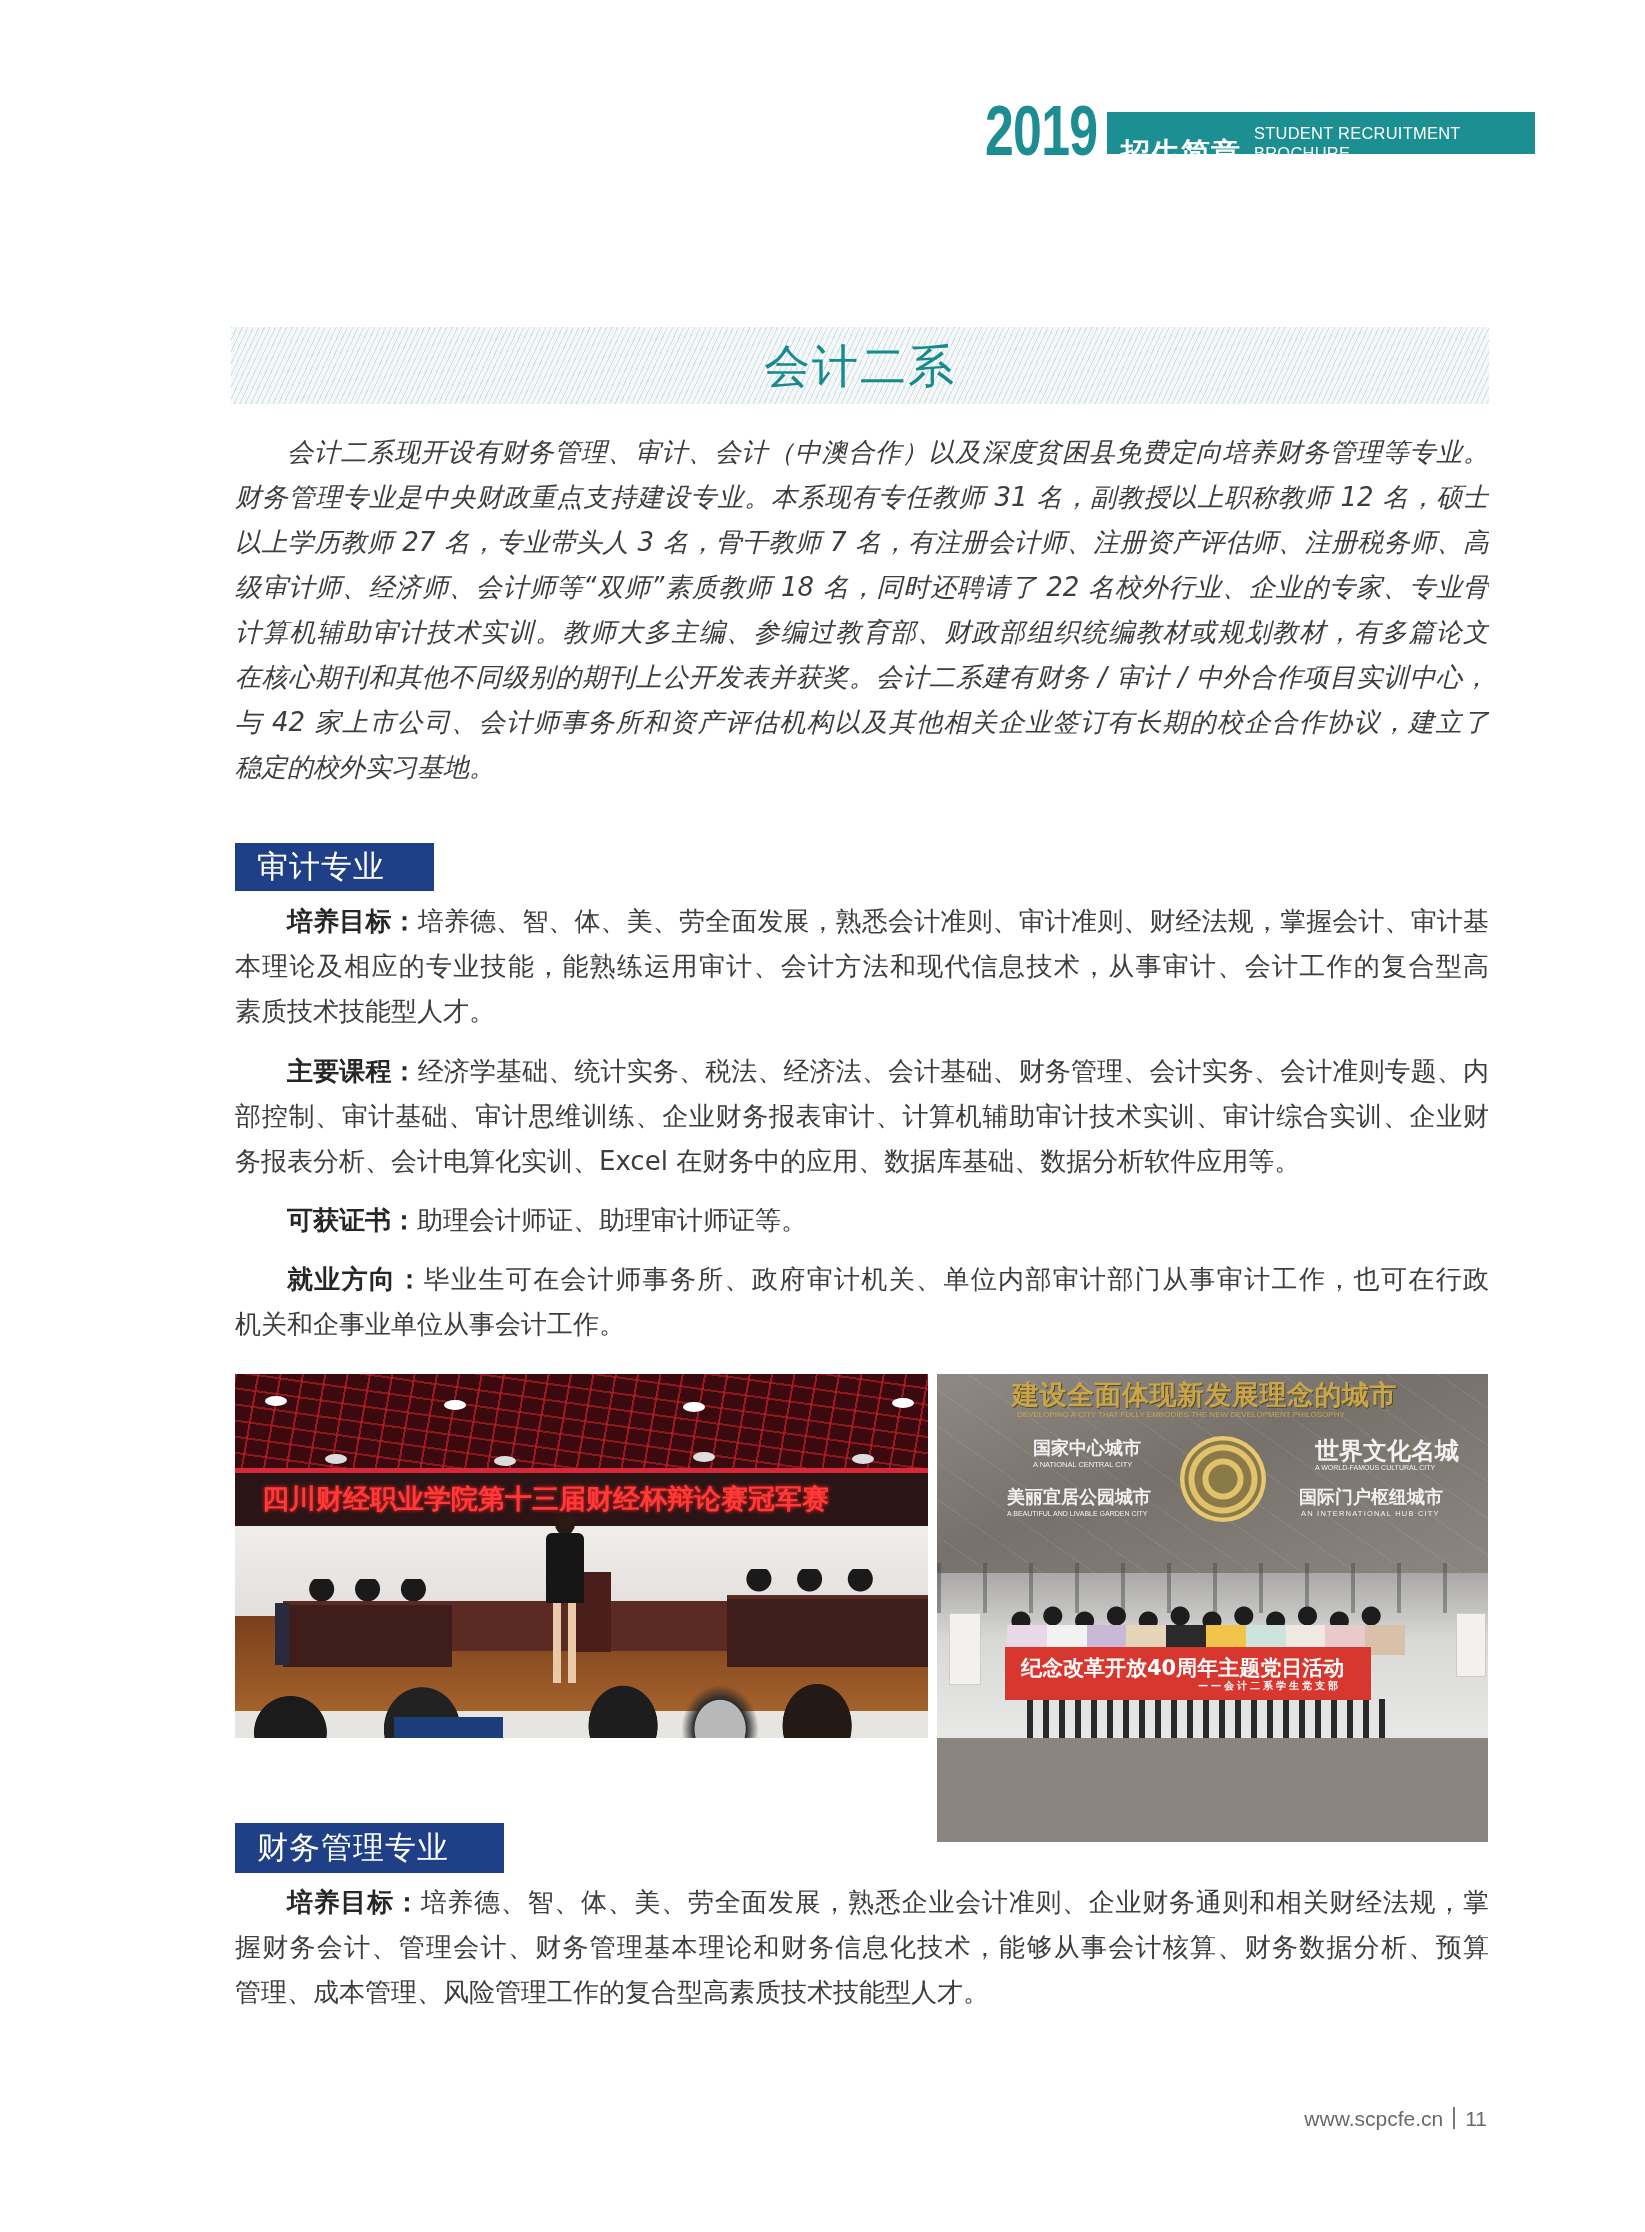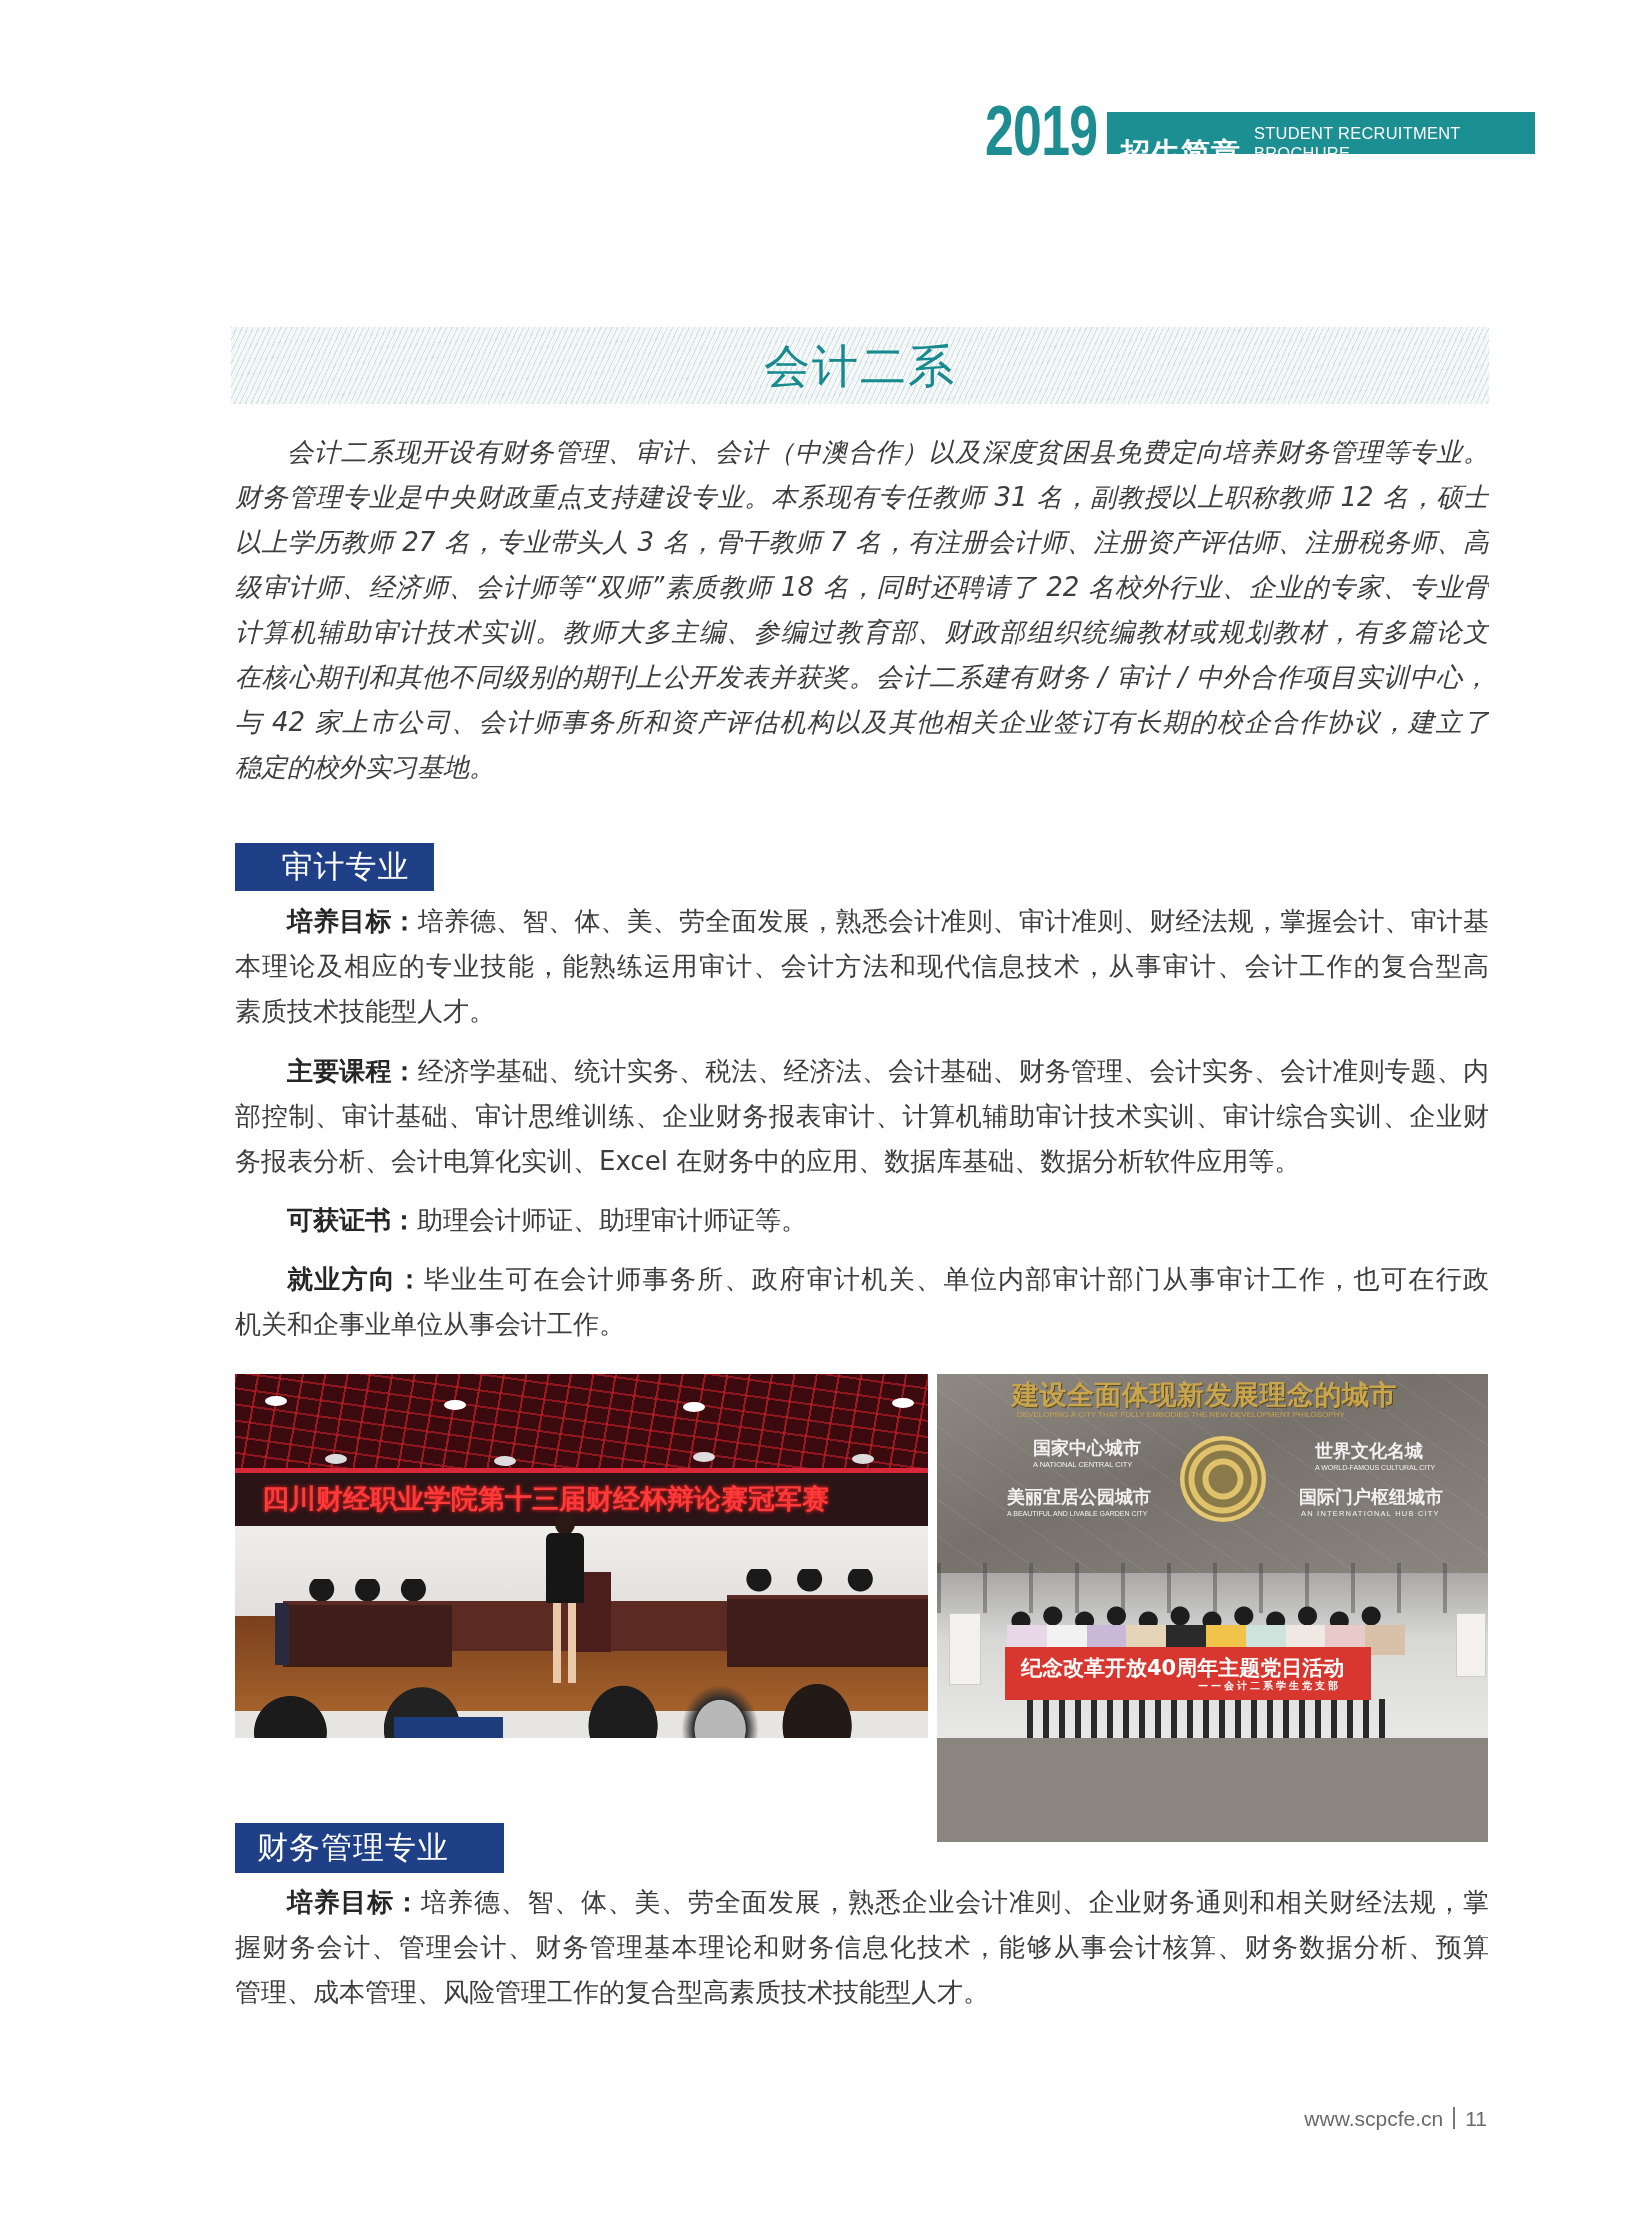--- a/index.html
+++ b/index.html
@@ -60,21 +60,21 @@
   <div class="line indent">会计二系现开设有财务管理、审计、会计（中澳合作）以及深度贫困县免费定向培养财务管理等专业。</div>
   <div class="line">财务管理专业是中央财政重点支持建设专业。本系现有专任教师 31 名，副教授以上职称教师 12 名，硕士</div>
   <div class="line">以上学历教师 27 名，专业带头人 3 名，骨干教师 7 名，有注册会计师、注册资产评估师、注册税务师、高</div>
   <div class="line">级审计师、经济师、会计师等“双师”素质教师 18 名，同时还聘请了 22 名校外行业、企业的专家、专业骨</div>
   <div class="line">计算机辅助审计技术实训。教师大多主编、参编过教育部、财政部组织统编教材或规划教材，有多篇论文</div>
   <div class="line">在核心期刊和其他不同级别的期刊上公开发表并获奖。会计二系建有财务 / 审计 / 中外合作项目实训中心，</div>
   <div class="line">与 42 家上市公司、会计师事务所和资产评估机构以及其他相关企业签订有长期的校企合作协议，建立了</div>
   <div class="line last">稳定的校外实习基地。</div>
 </div>
 
-<div class="abs sec-head" style="top:843px; width:199px; height:48px;justify-content:center;">
+<div class="abs sec-head" style="top:843px; width:199px; height:48px;">
   <span>审计专业</span>
 </div>
 
 <div class="abs block" style="top:899px;">
   <div class="line indent"><span class="lbl">培养目标：</span><span>培养德、智、体、美、劳全面发展，熟悉会计准则、审计准则、财经法规，掌握会计、审计基</span></div>
   <div class="line">本理论及相应的专业技能，能熟练运用审计、会计方法和现代信息技术，从事审计、会计工作的复合型高</div>
   <div class="line last">素质技术技能型人才。</div>
 </div>
 
 <div class="abs block" style="top:1049px;">
@@ -129,21 +129,21 @@
   <div class="p-el" style="left:0;top:0;width:551px;height:199px;background-image:repeating-linear-gradient(35deg, rgba(255,255,255,0.08) 0 1px, transparent 1px 30px);"></div>
   <div class="p-el" style="left:0;top:199px;width:551px;height:165px;background:linear-gradient(#a9a8a6,#d8d8d6 40%,#e8e8e6);"></div>
   <div class="p-el" style="left:0;top:189px;width:551px;height:50px;background:repeating-linear-gradient(90deg, rgba(70,70,70,0.45) 0 4px, transparent 4px 46px);"></div>
 
   <div class="p-el" style="left:75px;top:6px;font-size:27px;line-height:30px;font-weight:bold;color:#c9a54c;white-space:nowrap;letter-spacing:0.5px;text-shadow:1px 1px 0 #5a4a20;">建设全面体现新发展理念的城市</div>
   <div class="p-el" style="left:80px;top:36px;font-family:'Liberation Sans',sans-serif;font-size:8px;line-height:10px;color:#c9a54c;white-space:nowrap;">DEVELOPING A CITY THAT FULLY EMBODIES THE NEW DEVELOPMENT PHILOSOPHY</div>
 
   <div class="p-el" style="left:96px;top:63px;font-size:18px;line-height:22px;font-weight:bold;color:#f2f2f2;white-space:nowrap;">国家中心城市</div>
   <div class="p-el" style="left:96px;top:86px;font-family:'Liberation Sans',sans-serif;font-size:7.5px;line-height:9px;color:#f2f2f2;white-space:nowrap;">A NATIONAL CENTRAL CITY</div>
 
-  <div class="p-el" style="left:378px;top:66px;font-size:18px;line-height:22px;font-weight:bold;color:#f2f2f2;white-space:nowrap;">世界文化名城</div>
+  <div class="p-el" style="left:378px;top:66px;font-size:24px;line-height:22px;font-weight:bold;color:#f2f2f2;white-space:nowrap;">世界文化名城</div>
   <div class="p-el" style="left:378px;top:89px;font-family:'Liberation Sans',sans-serif;font-size:7px;line-height:9px;color:#f2f2f2;white-space:nowrap;">A WORLD-FAMOUS CULTURAL CITY</div>
 
   <div class="p-el" style="left:70px;top:112px;font-size:18px;line-height:22px;font-weight:bold;color:#f2f2f2;white-space:nowrap;">美丽宜居公园城市</div>
   <div class="p-el" style="left:70px;top:135px;font-family:'Liberation Sans',sans-serif;font-size:7px;line-height:9px;color:#f2f2f2;white-space:nowrap;">A BEAUTIFUL AND LIVABLE GARDEN CITY</div>
 
   <div class="p-el" style="left:362px;top:112px;font-size:18px;line-height:22px;font-weight:bold;color:#f2f2f2;white-space:nowrap;">国际门户枢纽城市</div>
   <div class="p-el" style="left:364px;top:135px;font-family:'Liberation Sans',sans-serif;font-size:7.5px;line-height:9px;color:#f2f2f2;white-space:nowrap;letter-spacing:1.2px;">AN INTERNATIONAL HUB CITY</div>
 
   <div class="p-el" style="left:243px;top:62px;width:86px;height:86px;border-radius:50%;background:radial-gradient(circle, #8a7a4a 0 14px, #e0c26a 15px 20px, #8a7a4a 21px 28px, #e0c26a 29px 34px, #8a7a4a 35px 38px, #e6c870 39px 43px);"></div>
 

